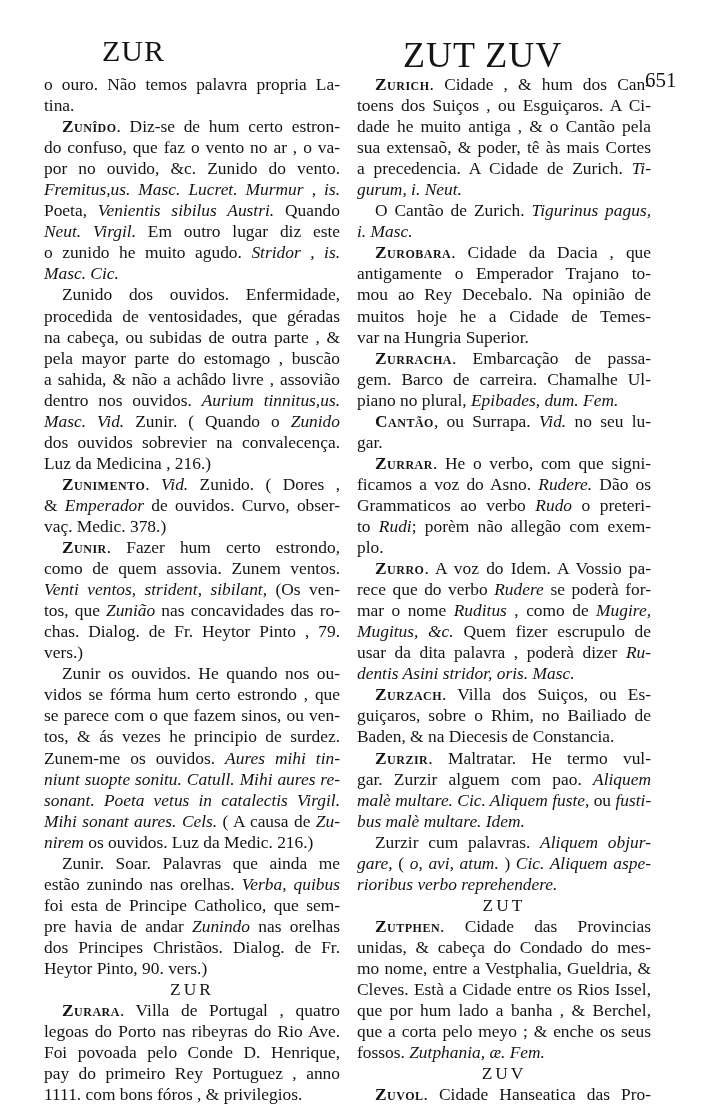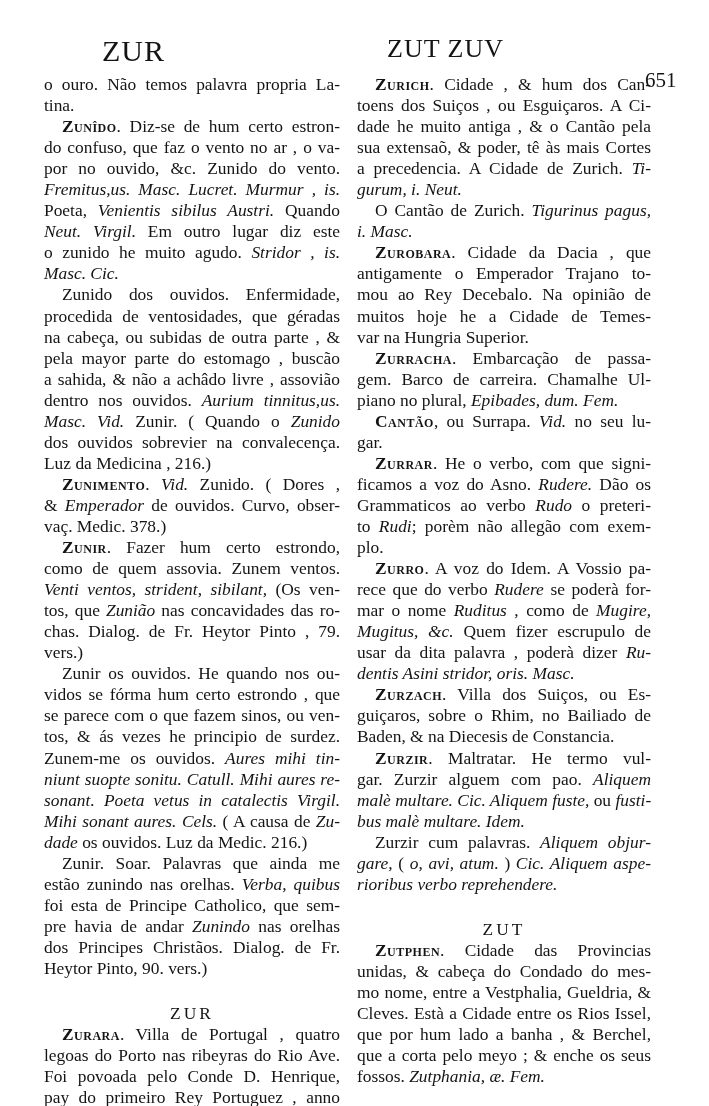--- a/index.html
+++ b/index.html
@@ -1,29 +1,29 @@
 <!DOCTYPE html>
 <html><head>
 <meta charset="utf-8">
 <style>
   html, body { margin: 0; padding: 0; background: #ffffff; }
   body { width: 709px; height: 1106px; position: relative; overflow: hidden;
          font-family: "Liberation Serif", "DejaVu Serif", serif; color: #141414; }
   .header { position: absolute; top: 34px; left: 0; width: 709px; height: 34px; }
   .hdr-left { position: absolute; left: 102px; top: 0; font-size: 30px; letter-spacing: 1px; }
-  .hdr-right { position: absolute; left: 387px; top: 0; font-size: 26px; letter-spacing: 1px; }
+  .hdr-right { position: absolute; left: 403px; top: 0; font-size: 36px; letter-spacing: 1px; }
   .page-num { position: absolute; left: 645px; top: 12px; font-size: 21px; margin-top: 22px; }
   .col { position: absolute; top: 74px; }
   .col-left { left: 44px; width: 296px; }
   .col-right { left: 357px; width: 294px; }
   .line { height: 21.05px; line-height: 21px; font-size: 17.4px; white-space: nowrap;
           text-align: justify; text-align-last: justify; overflow: visible; }
   .line.indent { padding-left: 18px; }
   .line.last { text-align-last: left; }
-  .line.center { text-align-last: center; letter-spacing: 3px; margin-top: 24px; }
+  .line.center { text-align-last: center; letter-spacing: 3px; }
   .it { font-style: italic; }
   .sc { font-variant: small-caps; font-weight: bold; letter-spacing: 0.5px; }
 </style>
 </head>
 <body>
 
 <div class="header">
   <div class="hdr-left">ZUR</div>
   <div class="hdr-right">ZUT ZUV</div>
   <div class="page-num">651</div>
@@ -59,21 +59,21 @@
     <div class="line"><span>chas. Dialog. de Fr. Heytor Pinto , 79.</span></div>
     <div class="line last"><span>vers.)</span></div>
     <div class="line indent"><span>Zunir os ouvidos. He quando nos ou-</span></div>
     <div class="line"><span>vidos se fórma hum certo estrondo , que</span></div>
     <div class="line"><span>se parece com o que fazem sinos, ou ven-</span></div>
     <div class="line"><span>tos, &amp; ás vezes he principio de surdez.</span></div>
     <div class="line"><span>Zunem-me os ouvidos. </span><span class="it">Aures mihi tin-</span></div>
     <div class="line"><span class="it">niunt suopte sonitu. Catull. Mihi aures re-</span></div>
     <div class="line"><span class="it">sonant. Poeta vetus in catalectis Virgil.</span></div>
     <div class="line"><span class="it">Mihi sonant aures. Cels.</span><span> ( A causa de </span><span class="it">Zu-</span></div>
-    <div class="line last"><span class="it">dade</span><span> os ouvidos. Luz da Medic. 216.)</span></div>
+    <div class="line last"><span class="it">nirem</span><span> os ouvidos. Luz da Medic. 216.)</span></div>
     <div class="line indent"><span>Zunir. Soar. Palavras que ainda me</span></div>
     <div class="line"><span>estão zunindo nas orelhas. </span><span class="it">Verba, quibus</span></div>
     <div class="line"><span>foi esta de Principe Catholico, que sem-</span></div>
     <div class="line"><span>pre havia de andar </span><span class="it">Zunindo</span><span> nas orelhas</span></div>
     <div class="line"><span>dos Principes Christãos. Dialog. de Fr.</span></div>
     <div class="line last"><span>Heytor Pinto, 90. vers.)</span></div>
     <div class="line center"><span>ZUR</span></div>
     <div class="line indent"><span class="sc">Zurara</span><span>. Villa de Portugal , quatro</span></div>
     <div class="line"><span>legoas do Porto nas ribeyras do Rio Ave.</span></div>
     <div class="line"><span>Foi povoada pelo Conde D. Henrique,</span></div>

